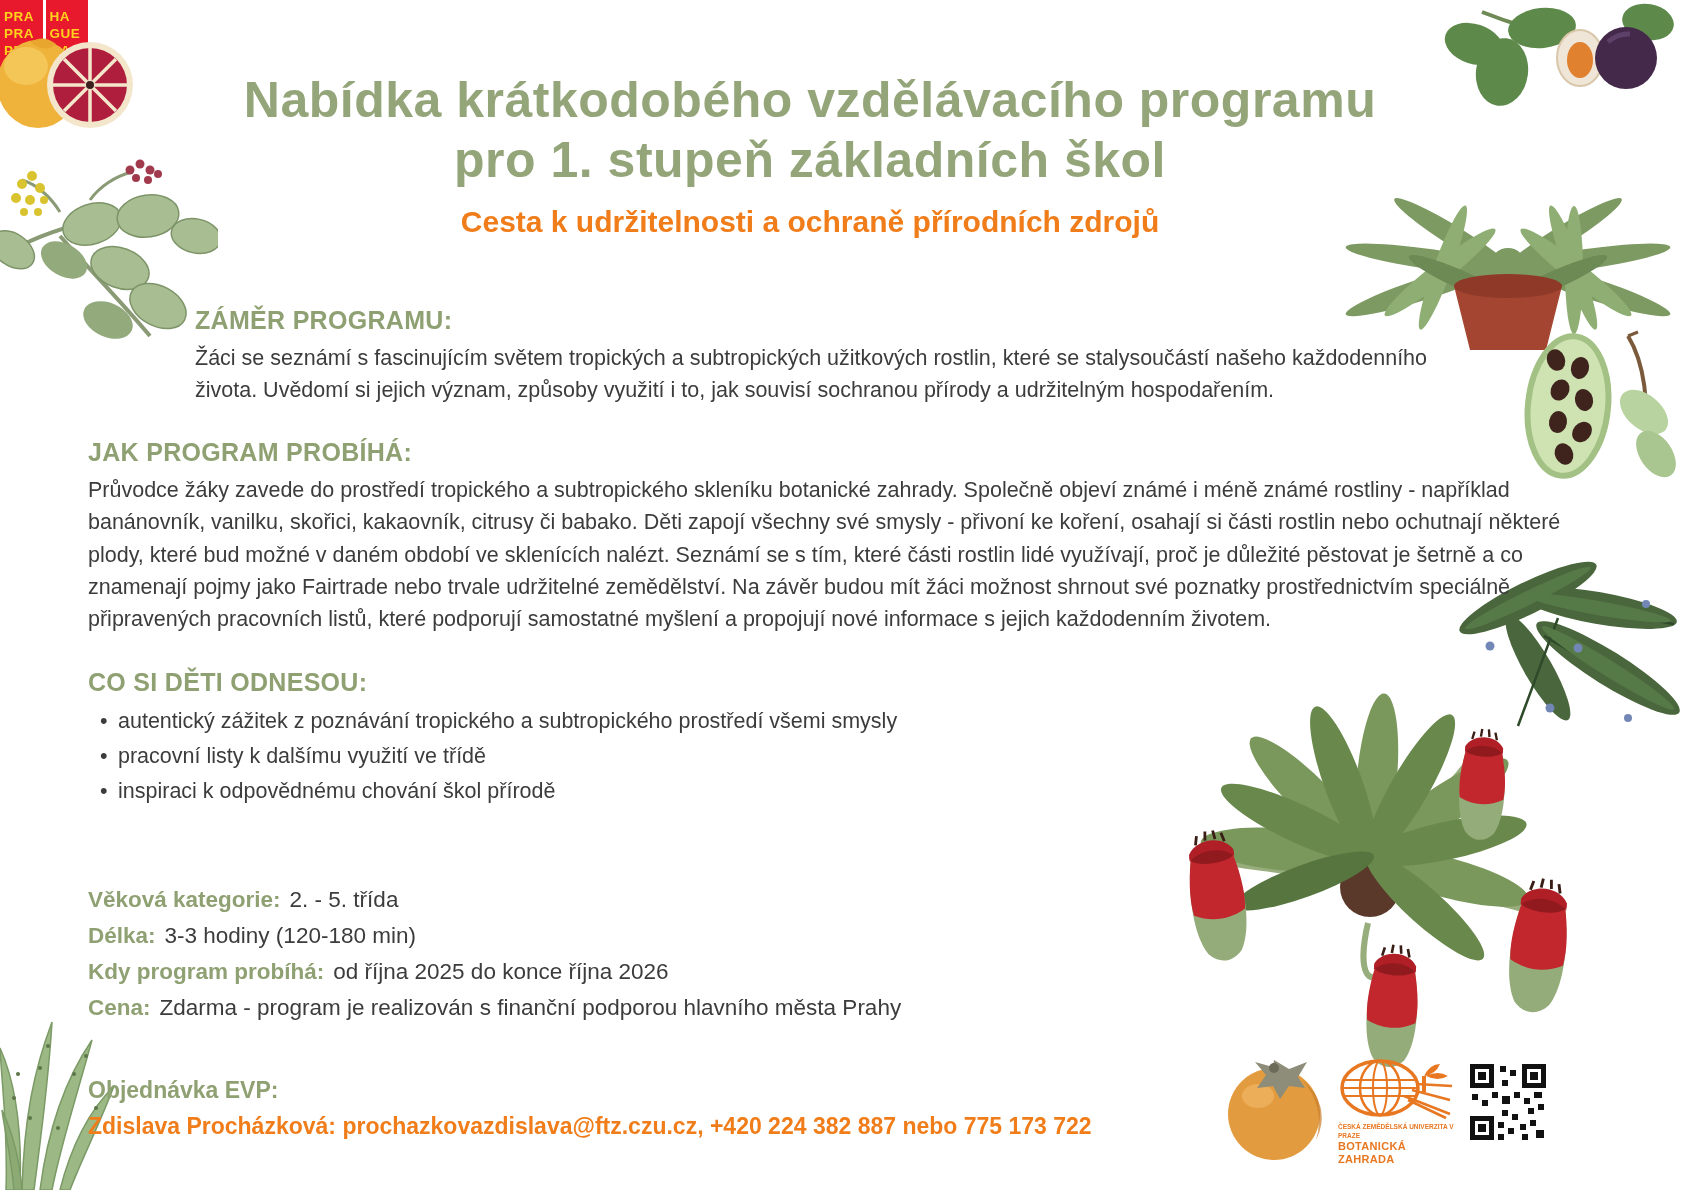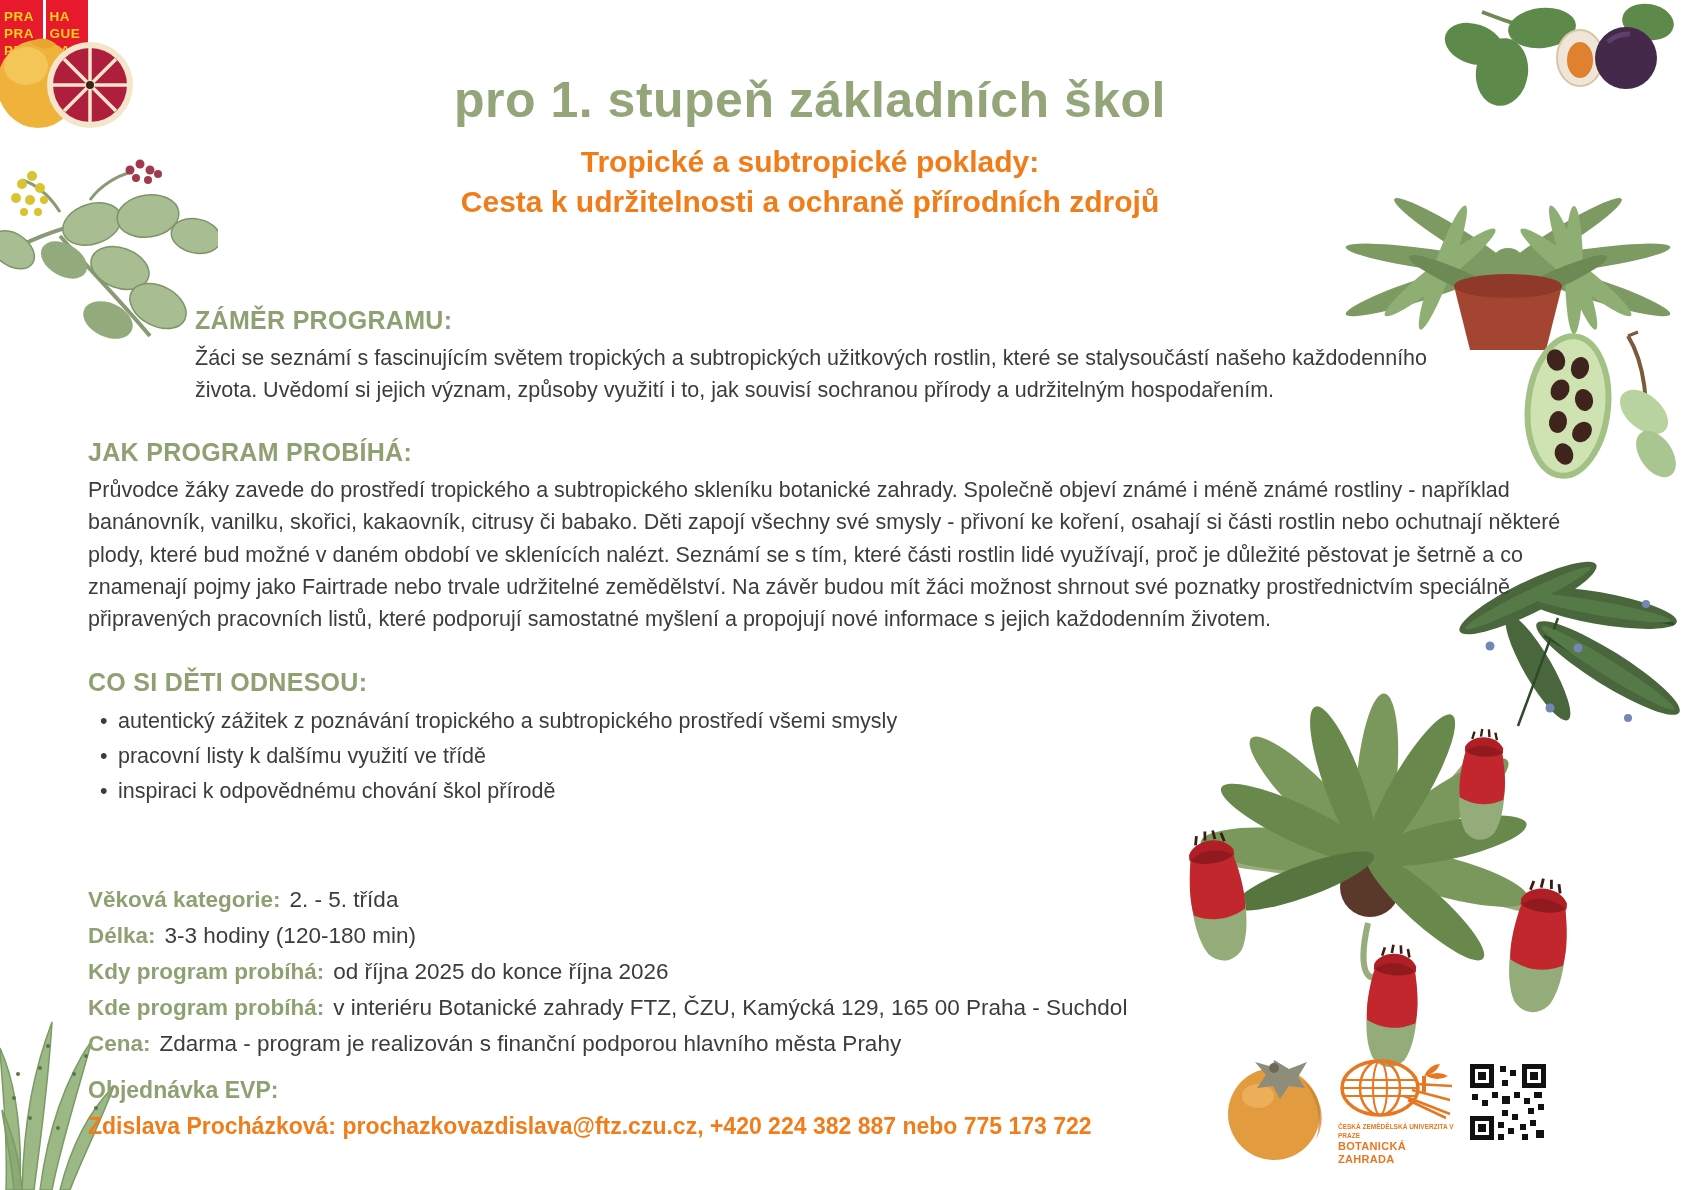--- a/index.html
+++ b/index.html
@@ -257,23 +257,23 @@
     <svg viewBox="0 0 106 126">
       <circle cx="52" cy="74" r="46" fill="#e39b3f"></circle>
       <path d="M80,40 a46,46 0 0 1 14,60 a60,60 0 0 0 -14,-60Z" fill="#c97f2c" opacity="0.7"></path>
       <ellipse cx="36" cy="56" rx="16" ry="12" fill="#edb35f" opacity="0.8"></ellipse>
       <path d="M52,20 l15,9 l18,-7 l-9,15 l7,11 l-16,-2 l-9,13 l-7,-13 l-16,2 l9,-13 l-11,-13 l18,5 Z" fill="#8e8d79"></path>
       <circle cx="52" cy="28" r="5" fill="#6b6a58"></circle>
     </svg>
   </div>
 
   <header class="txt header">
+    <div class="h1line">Nabídka krátkodobého vzdělávacího programu</div>
     <div class="h1line">pro 1. stupeň základních škol</div>
     <div class="subtitle">
-      <div class="subline">Tropické a subtropické poklady:</div>
       <div class="subline">Cesta k udržitelnosti a ochraně přírodních zdrojů</div>
     </div>
   </header>
 
   <section class="txt zamer">
     <h2 class="sec-head">ZÁMĚR PROGRAMU:</h2>
     <p class="body-text">Žáci se seznámí s fascinujícím světem tropických a subtropických užitkových rostlin, které se stalysoučástí našeho každodenního života. Uvědomí si jejich význam, způsoby využití i to, jak souvisí sochranou přírody a udržitelným hospodařením.</p>
   </section>
 
   <section class="txt jak">
@@ -292,23 +292,20 @@
 
   <section class="txt details">
     <div class="d-row">
       <span class="d-label">Věková kategorie:</span><span class="d-value">2. - 5. třída</span>
     </div>
     <div class="d-row">
       <span class="d-label">Délka:</span><span class="d-value">3-3 hodiny (120-180 min)</span>
     </div>
     <div class="d-row">
       <span class="d-label">Kdy program probíhá:</span><span class="d-value">od října 2025 do konce října 2026</span>
-    </div>
-    <div class="d-row">
-      <span class="d-label">Kde program probíhá:</span><span class="d-value">v interiéru Botanické zahrady FTZ, ČZU, Kamýcká 129, 165 00 Praha - Suchdol</span>
     </div>
     <div class="d-row">
       <span class="d-label">Cena:</span><span class="d-value">Zdarma - program je realizován s finanční podporou hlavního města Prahy</span>
     </div>
   </section>
 
   <section class="txt contact">
     <div class="contact-head">Objednávka EVP:</div>
     <div class="contact-line">Zdislava Procházková: prochazkovazdislava@ftz.czu.cz, +420 224 382 887 nebo 775 173 722</div>
   </section>

